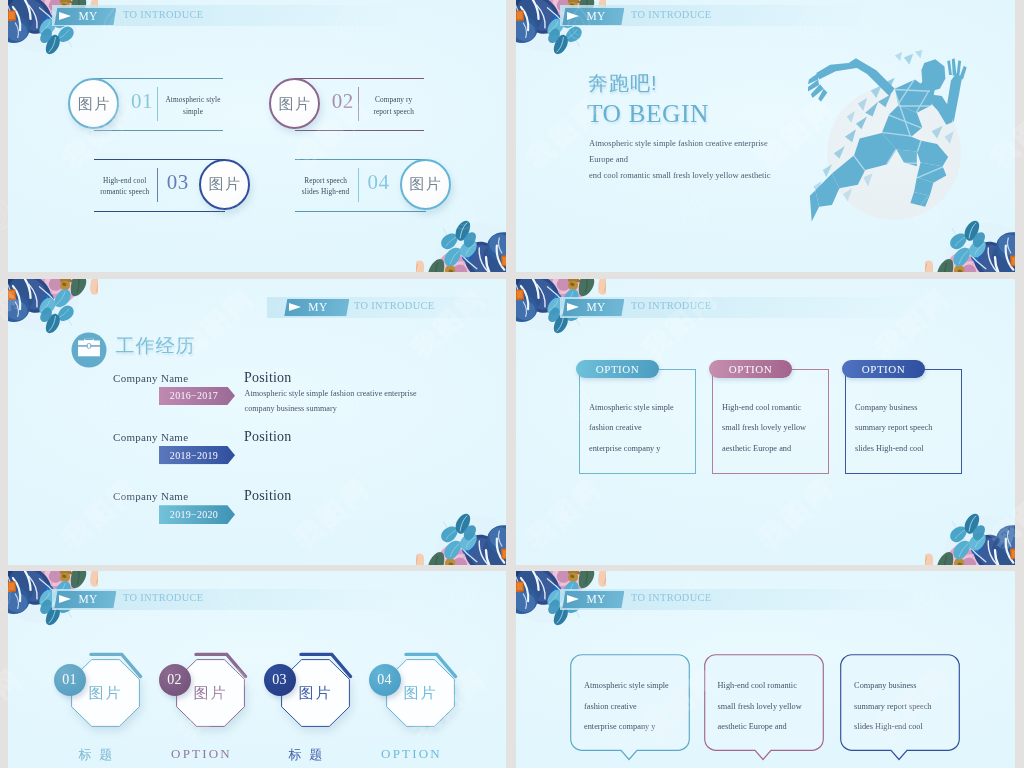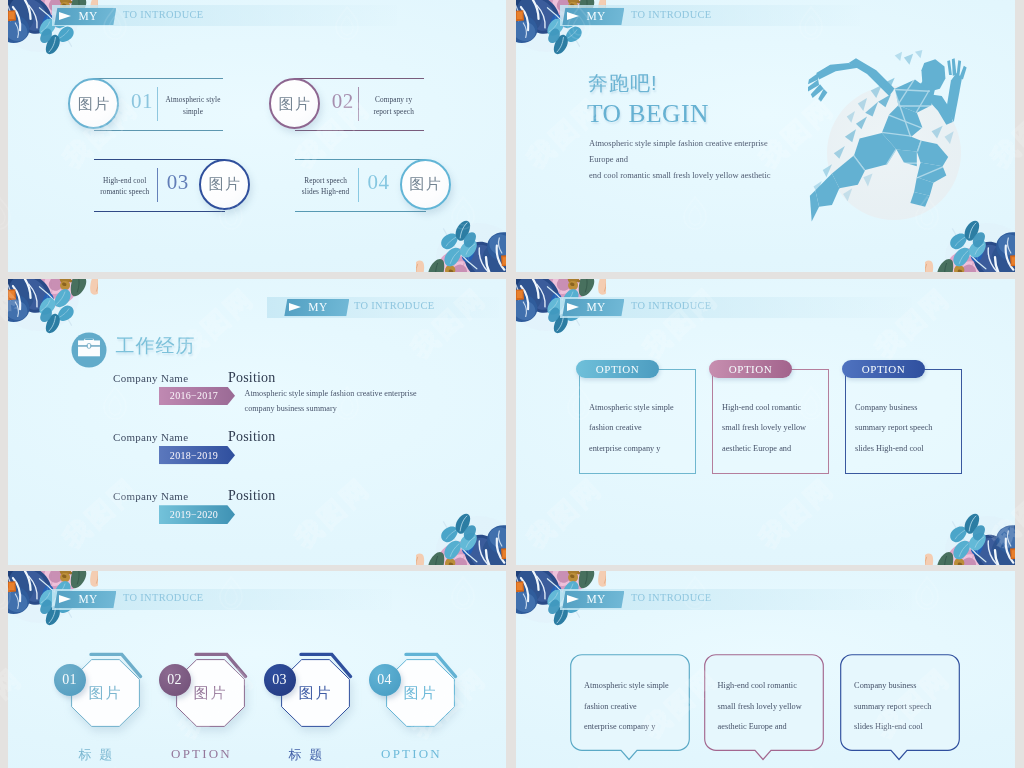--- a/index.html
+++ b/index.html
@@ -71,21 +71,21 @@
       text-shadow:1px 2px 2px rgba(110,160,190,.22);}
   .exp{position:absolute;left:0;width:498px;height:56px;}
   .exp-co{position:absolute;left:105px;top:0px;font-size:11px;color:#3f4c63;letter-spacing:.3px;}
   .exp-tag{position:absolute;left:151px;top:15px;width:76px;height:18.6px;
       background:linear-gradient(90deg,var(--c1) 0%,var(--c2) 100%);
       -webkit-clip-path:polygon(0 0,90% 0,100% 50%,90% 100%,0 100%);
       clip-path:polygon(0 0,90% 0,100% 50%,90% 100%,0 100%);
       display:flex;align-items:center;justify-content:center;
       box-shadow:1px 2px 4px rgba(90,110,150,.22);}
   .exp-tag span{color:#fbf7fb;font-size:10px;letter-spacing:.3px;margin-right:6px;}
-  .exp-pos{position:absolute;left:220px;top:-2px;font-size:14px;color:#2f3b50;letter-spacing:.2px;}
+  .exp-pos{position:absolute;left:236px;top:-2px;font-size:14px;color:#2f3b50;letter-spacing:.2px;}
   .exp-txt{position:absolute;left:236.5px;top:14px;font-size:8.2px;color:#4a566d;line-height:1.95;}
 
   
   .opt{position:absolute;top:79px;width:120px;height:110px;}
   .opt-frame{position:absolute;left:3px;top:11px;width:117px;height:105px;
       border:1px solid var(--bd);box-sizing:border-box;background:rgba(235,250,255,.4);}
   .opt-pill{position:absolute;left:0px;top:2px;width:83px;height:18px;border-radius:9px;
       background:linear-gradient(95deg,var(--c1) 0%,var(--c2) 100%);
       color:#f5fbfd;font-size:11px;letter-spacing:.5px;text-align:center;line-height:18px;
       box-shadow:1px 2px 4px rgba(70,110,150,.22);}

